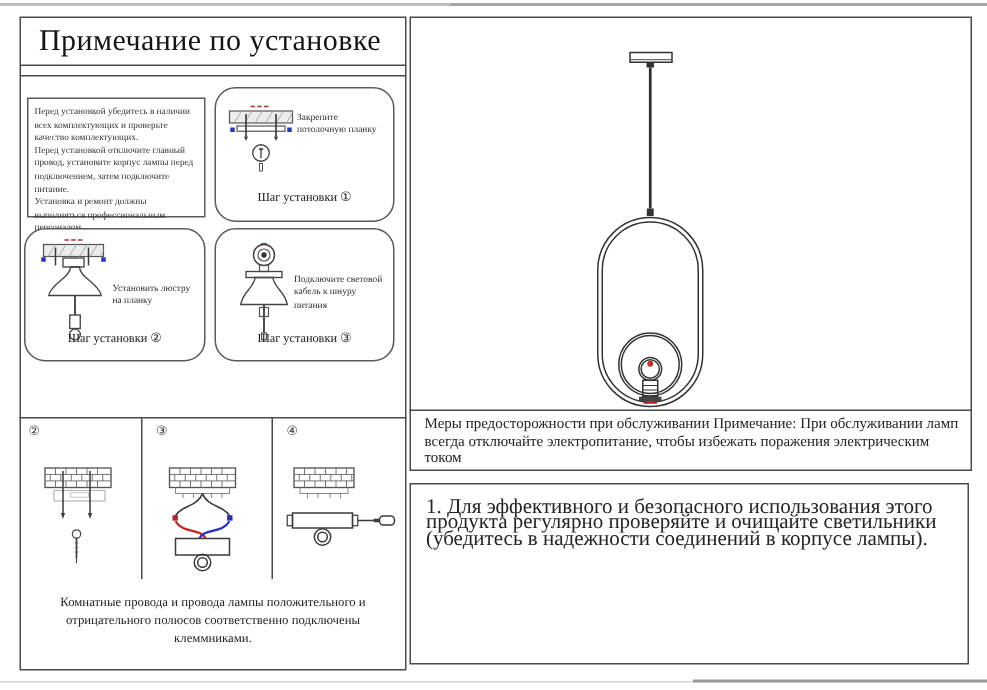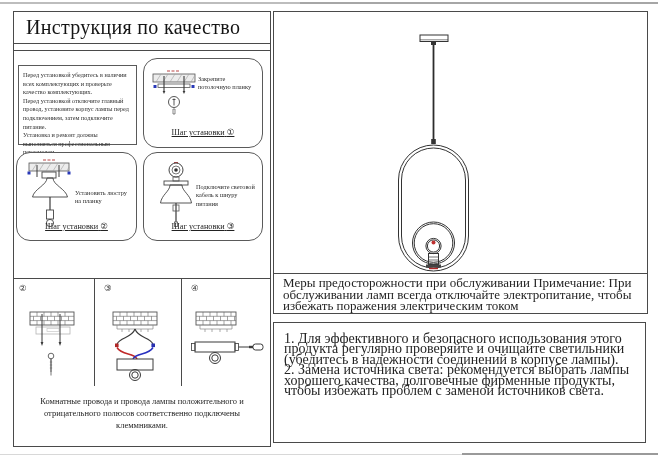--- a/index.html
+++ b/index.html
@@ -29,36 +29,36 @@
   #intro-box p{margin:0;padding:0 4px;font-size:6.2px;line-height:8.6px;color:#303030;}
   #intro-box .pad{padding-top:5px;}
 
   .step-box{position:absolute;border:1px solid #5a5a5a;border-radius:14px;background:#fff;}
   #step-box-1{left:129px;top:46px;width:118px;height:88px;}
   #step-box-2{left:2px;top:140px;width:119px;height:87px;}
   #step-box-3{left:129px;top:140px;width:118px;height:87px;}
   .step-label{position:absolute;font-size:6.3px;line-height:8.4px;color:#2c2c2c;}
   .step-caption{
     position:absolute;left:0;right:0;text-align:center;
-    font-size:8.2px;color:#222;text-decoration:underline;
+    font-size:8.2px;color:#222;
   }
   .circled{font-family:"DejaVu Sans", sans-serif;font-size:8.6px;}
 
   .panel-num{position:absolute;font-family:"DejaVu Sans", sans-serif;font-size:8.5px;color:#333;}
 
   #bottom-note{
     left:8px;right:8px;top:384px;text-align:center;
     font-size:8.5px;line-height:11.8px;color:#242424;
   }
 
   
   #lamp-panel{left:273px;top:11px;width:373px;height:301px;}
   #caution-text{
     position:absolute;left:9px;right:8px;top:265px;
-    font-size:13px;line-height:11.6px;color:#242424;
+    font-size:10px;line-height:11.6px;color:#242424;
   }
   #list-panel{left:273px;top:322px;width:371px;height:119px;}
   #list-panel .li{
     margin:0;padding:0 10px;font-size:14px;line-height:10.4px;color:#242424;
   }
   #list-panel .pad{padding-top:11px;}
 
   svg{display:block;}
 </style>
 </head>
@@ -66,21 +66,21 @@
 
 <div>
 
   <div class="artifact" style="left:0;top:2px;width:658px;height:2px;background:#bdbdbd;"></div>
   <div class="artifact" style="left:300px;top:2px;width:358px;height:2px;background:#a6a6a6;"></div>
   <div class="artifact" style="left:0;top:454px;width:658px;height:1px;background:#d8d8d8;"></div>
   <div class="artifact" style="left:462px;top:453px;width:196px;height:2px;background:#9a9a9a;"></div>
 
   <div id="left-panel" class="panel">
     <div class="title-row">
-      <h1>Инструкция по качество</h1>
+      <h1>Примечание по установке</h1>
     </div>
     <div class="gap-row"></div>
 
     <div id="intro-box" class="abs">
       <p class="pad">Перед установкой убедитесь в наличии всех комплектующих и проверьте качество комплектующих.</p>
       <p>Перед установкой отключите главный провод, установите корпус лампы перед подключением, затем подключите питание.</p>
       <p>Установка и ремонт должны выполняться профессиональным персоналом.</p>
     </div>
 
     <div id="step-box-1" class="step-box">
@@ -255,16 +255,15 @@
         <rect x="32" y="233.5" width="15" height="3" fill="#444" stroke="none"></rect>
         <rect x="35" y="236.8" width="9" height="1.4" fill="#b02828" stroke="none"></rect>
       </g>
     </svg>
     <div class="hline" style="left:-1px;top:261px;width:375px;"></div>
     <div id="caution-text">Меры предосторожности при обслуживании Примечание: При обслуживании ламп всегда отключайте электропитание, чтобы избежать поражения электрическим током</div>
   </div>
 
   <div id="list-panel" class="panel">
     <div class="li pad">1. Для эффективного и безопасного использования этого продукта регулярно проверяйте и очищайте светильники (убедитесь в надежности соединений в корпусе лампы).</div>
-    <div class="li">2. Замена источника света: рекомендуется выбрать лампы хорошего качества, долговечные фирменные продукты, чтобы избежать проблем с заменой источников света.</div>
   </div>
 
 </div>
 
 </body></html>

